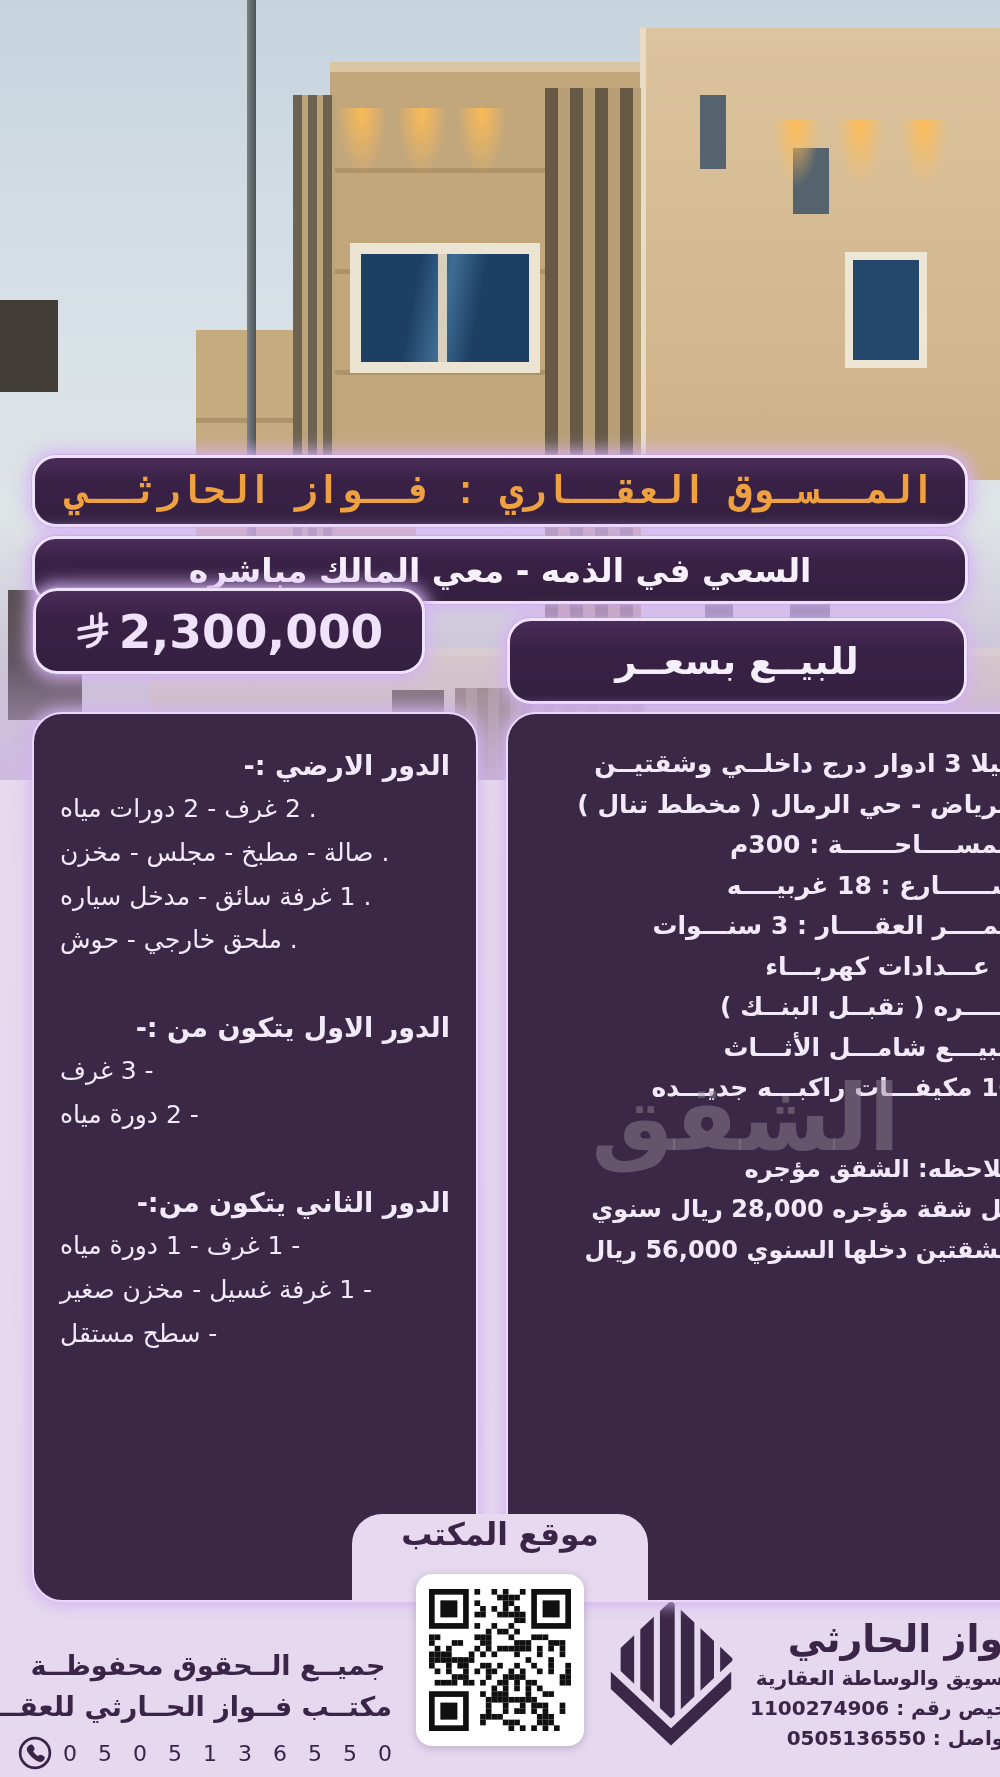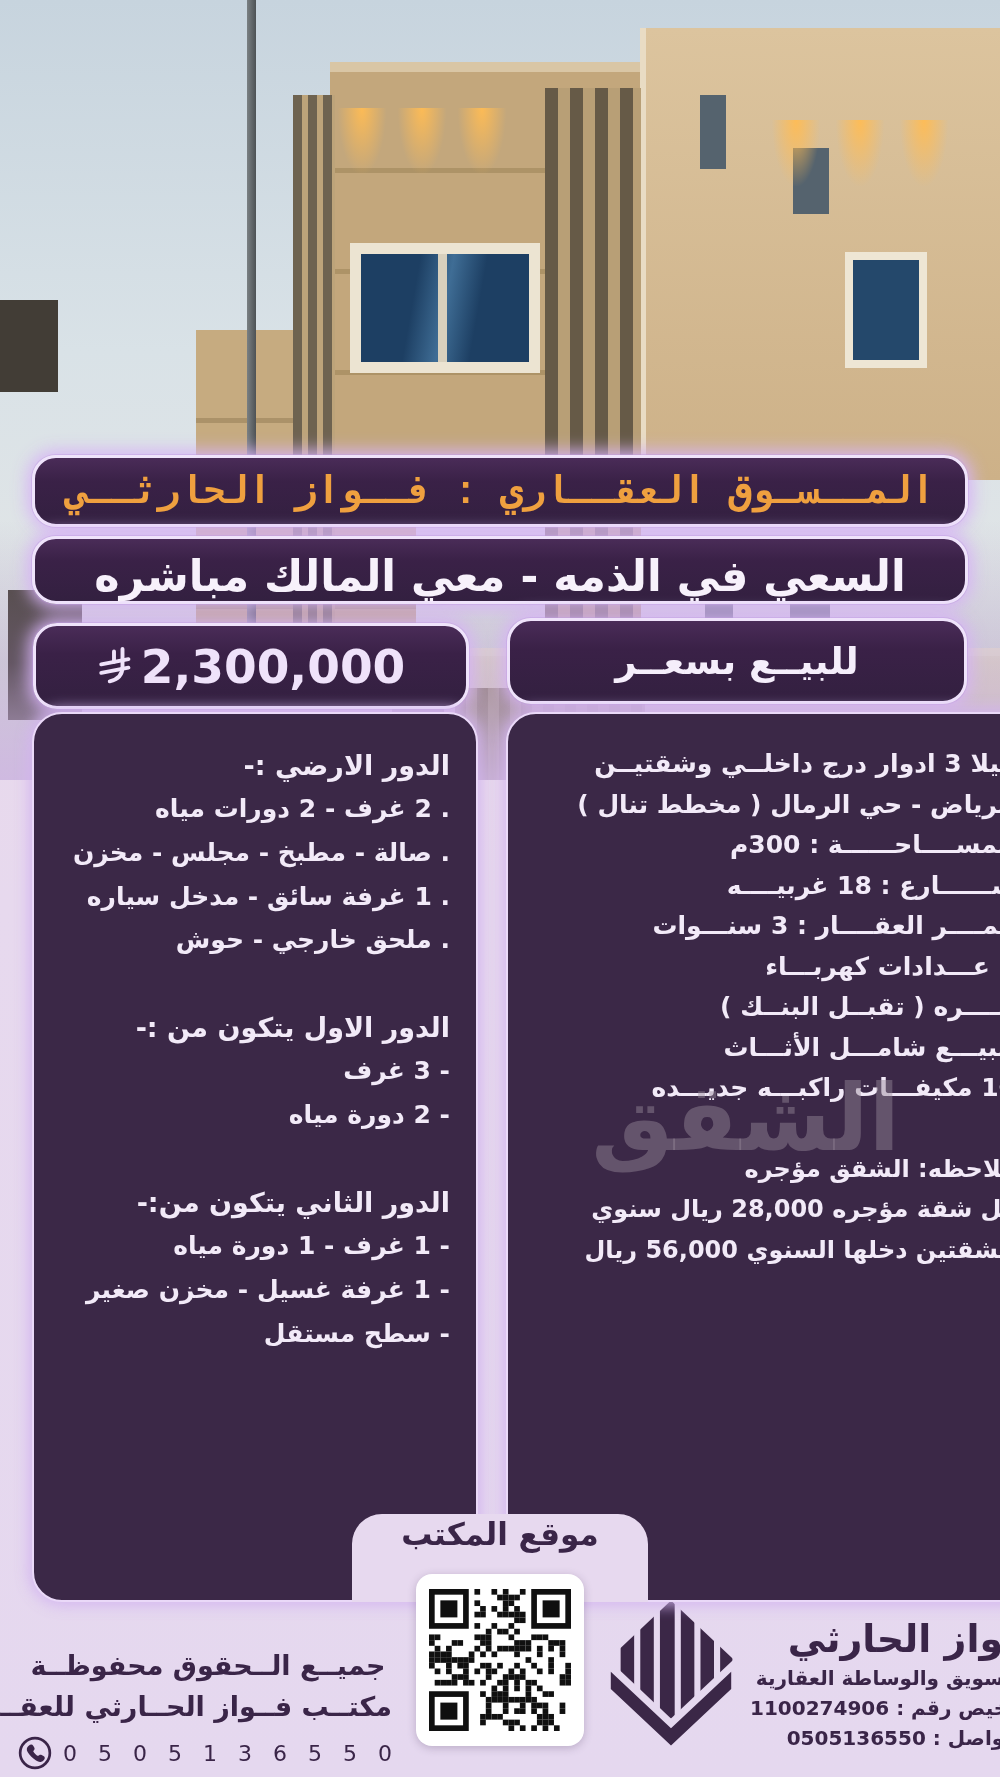--- a/index.html
+++ b/index.html
@@ -42,33 +42,33 @@
   .ph-garage{left:455;top:688;width:190;height:92;background:#a89a82;
      background-image:repeating-linear-gradient(90deg,#998b73 0 11px,#b2a48c 11px 22px);}
   .ph-fade{left:0;top:520;width:1000px;height:260px;
      background:linear-gradient(180deg,rgba(150,120,180,0) 0,rgba(150,120,180,.30) 55%,rgba(203,178,224,.85) 100%);}
   
   .glow{position:absolute;box-sizing:border-box;border:3px solid #efe3fb;border-radius:24px;
         background:linear-gradient(180deg,#4a2c58 0,#3a2147 35%,#332040 100%);
         box-shadow:0 0 16px 5px rgba(214,178,245,.9),0 0 0 1px rgba(150,110,190,.4);
         display:flex;align-items:center;justify-content:center;color:#f5eefb;}
   .banner-title{left:32px;top:455px;width:936px;height:72px;font-size:38px;font-weight:bold;color:#efa03f;font-family:Liberation Mono, monospace;}
-  .banner-sub{left:32px;top:536px;width:936px;height:68px;font-size:43px;font-weight:bold;color:#f7f1fb;align-items:flex-end;}
+  .banner-sub{left:32px;top:536px;width:936px;height:68px;font-size:33px;font-weight:bold;color:#f7f1fb;}
   .pill-sale{left:507px;top:618px;width:460px;height:86px;font-size:37px;font-weight:bold;letter-spacing:1px;}
-  .pill-price{left:33px;top:623px;width:436px;height:86px;font-size:47px;font-weight:bold;color:#efe2fa;}
+  .pill-price{left:33px;top:588px;width:392px;height:86px;font-size:47px;font-weight:bold;color:#efe2fa;}
   .pill-price .cur{margin-right:10px;display:inline-flex;align-items:center;}
   .panel{position:absolute;box-sizing:border-box;border:2px solid #ead9f8;border-radius:30px;
         background:#3b2847;box-shadow:0 0 14px 4px rgba(210,180,240,.85);color:#f2eaf8;z-index:5;}
   .panel-desc{left:506px;top:712px;width:540px;height:890px;padding:30px 28px;}
   .panel-floors{left:32px;top:712px;width:446px;height:890px;padding:30px 26px;}
   .desc-line{font-size:25px;font-weight:bold;line-height:1.62;text-align:right;white-space:nowrap;}
   .note-block{margin-top:40px;}
   .note-line{font-size:24px;font-weight:bold;line-height:1.7;text-align:right;white-space:nowrap;}
   .floor-heading{font-size:27px;font-weight:bold;line-height:1.6;text-align:right;}
-  .floor-item{font-size:25px;font-weight:bold;line-height:1.75;text-align:right;}
+  .floor-item{font-size:25px;font-weight:normal;line-height:1.75;text-align:left;}
   .floor-section{margin-bottom:44px;}
   
   .watermark{position:absolute;left:680px;top:1078px;width:220px;z-index:6;text-align:center;
      color:rgba(150,138,152,.45);pointer-events:none;}
   .watermark .big{font-size:92px;font-weight:bold;line-height:.9;}
   .watermark .small{font-size:28px;font-weight:bold;letter-spacing:1px;}
   
   .tab-office{position:absolute;left:352px;top:1514px;width:296px;height:88px;z-index:6;
      background:#e7d9ef;border-radius:30px 30px 0 0;display:flex;align-items:flex-start;justify-content:center;
      padding-top:2px;box-sizing:border-box;font-size:31px;font-weight:bold;color:#3a2548;}

